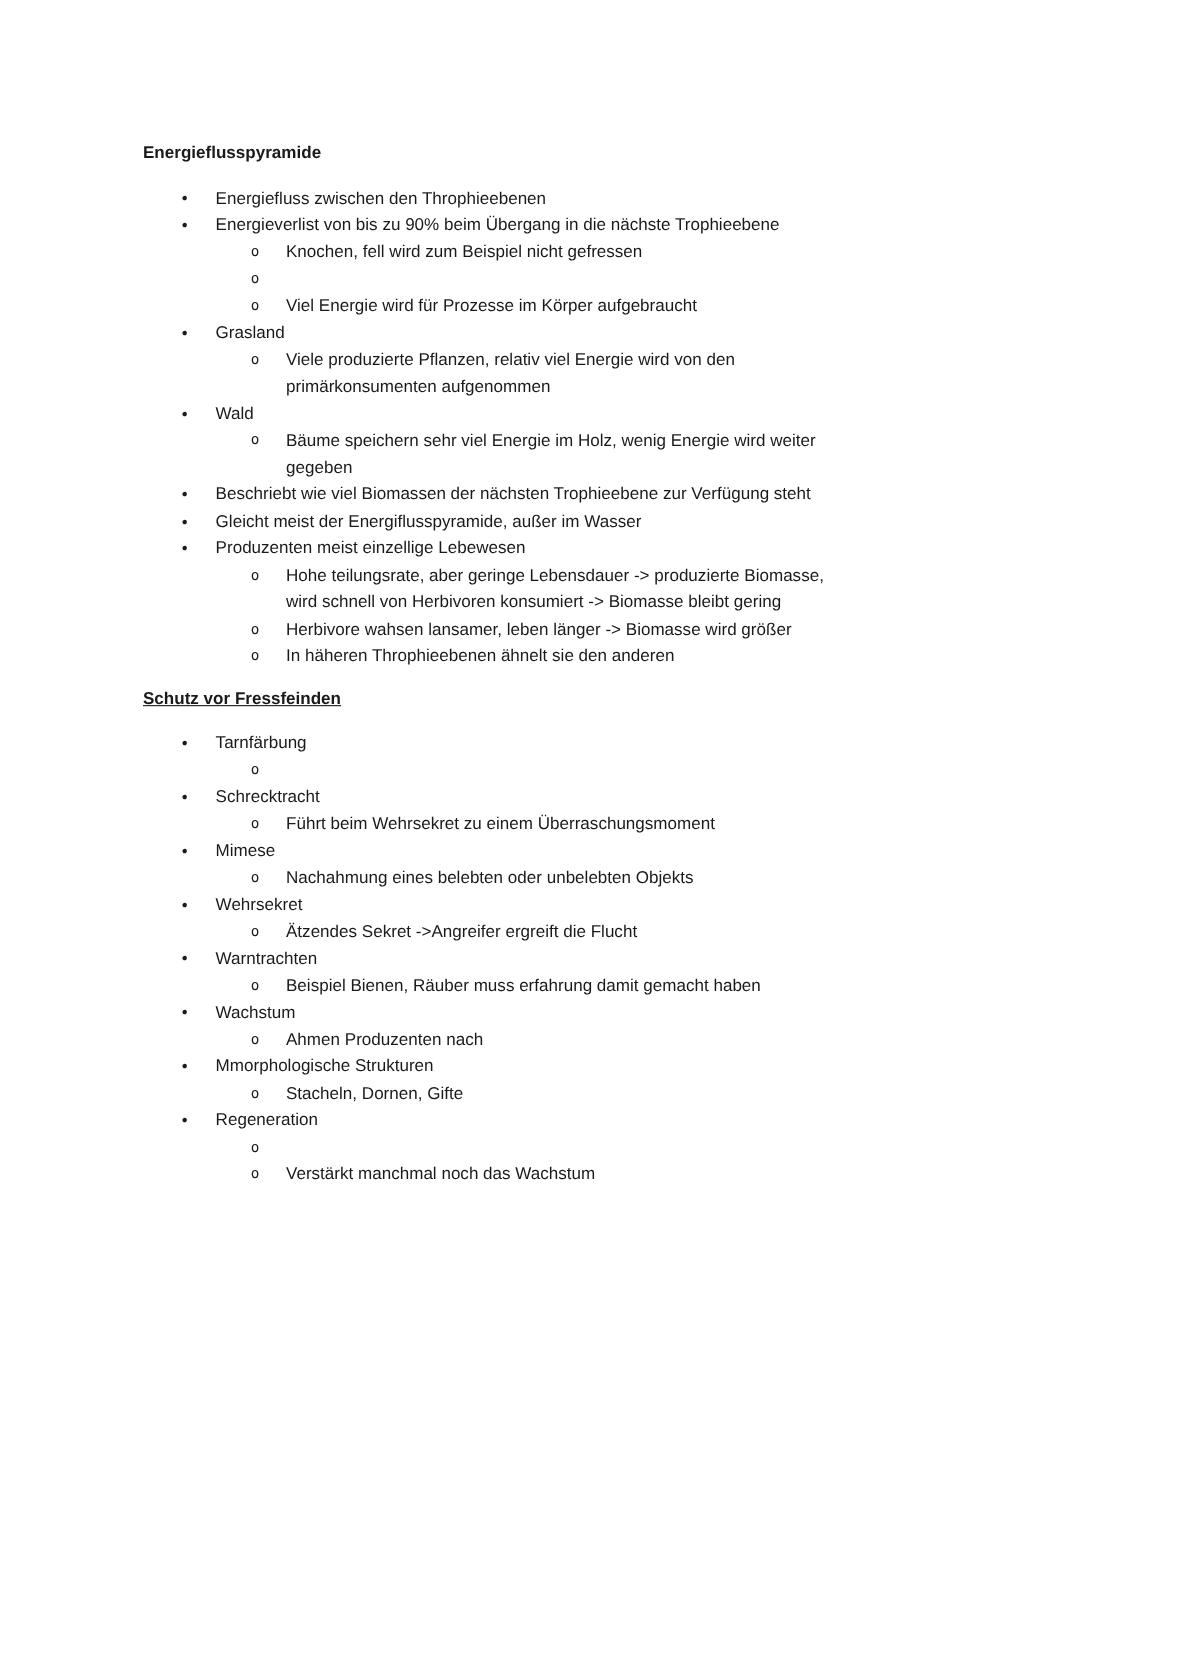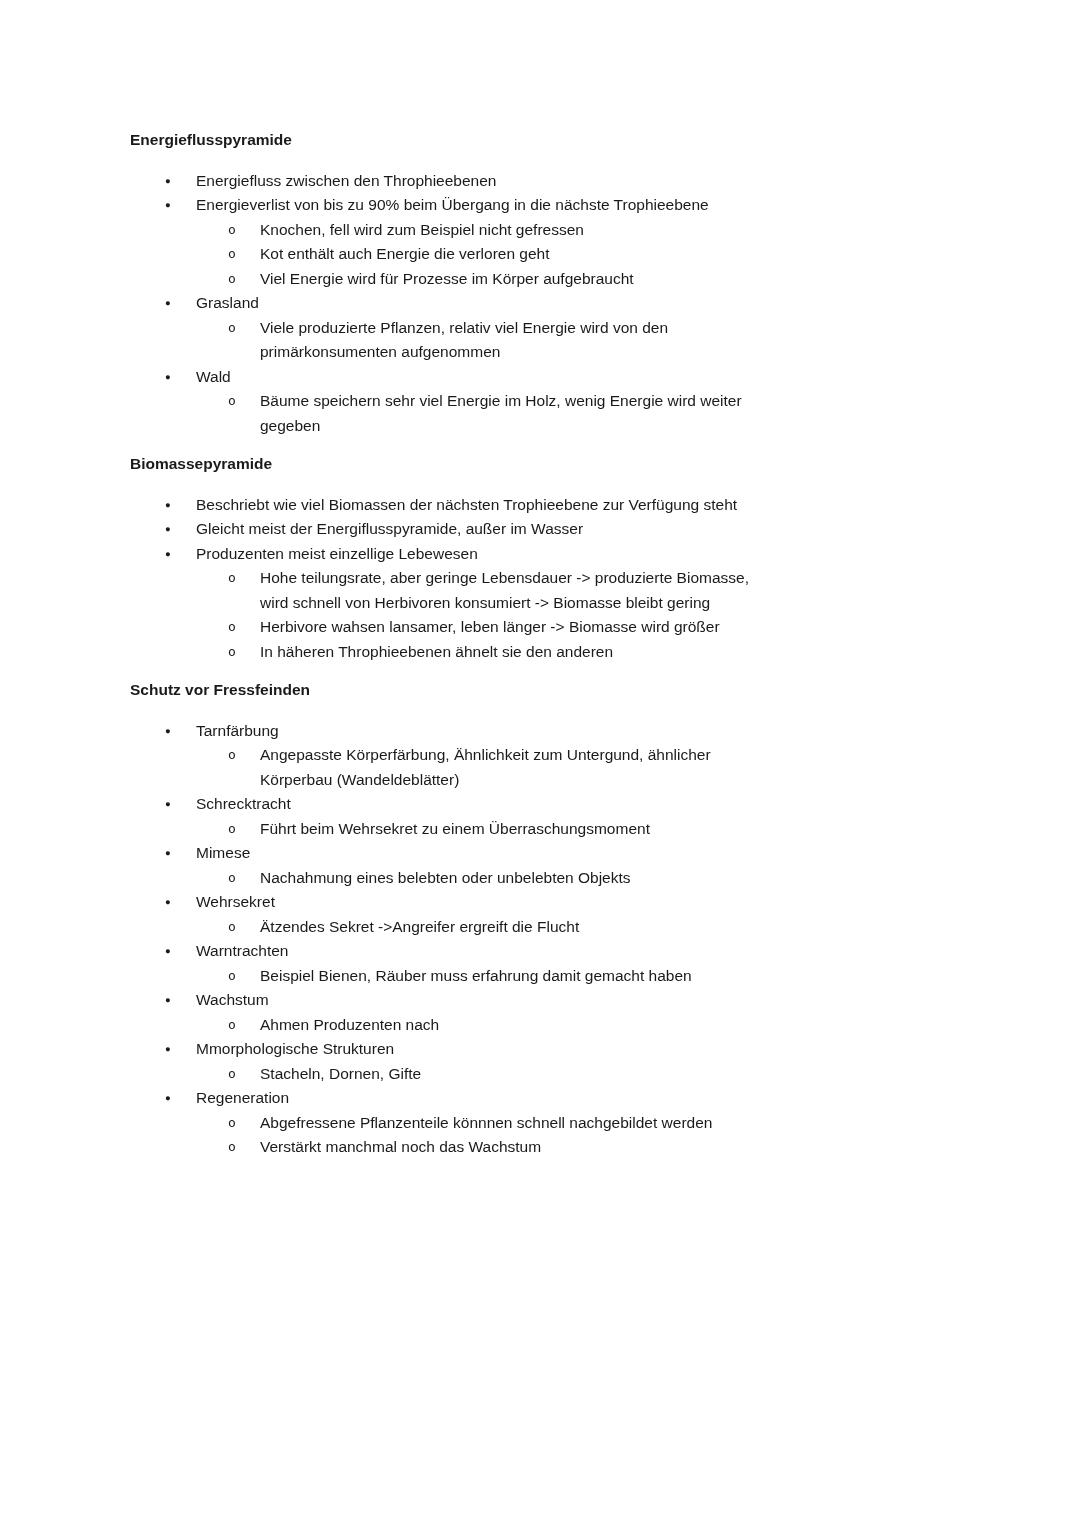--- a/index.html
+++ b/index.html
@@ -26,20 +26,21 @@
   .section-heading {
     font-size: 15.5px;
     line-height: 24.5px;
     font-weight: bold;
     margin: 14px 0 16px 0;
   }
   .section:first-child .section-heading {
     margin-top: 0;
   }
   .section-heading.underlined {
+    text-decoration: underline;
   }
   .li1 {
     display: flex;
     align-items: flex-start;
     padding-left: 35px;
   }
   .li2 {
     display: flex;
     align-items: flex-start;
     padding-left: 98px;
@@ -82,21 +83,20 @@
     <span class="t">Energieverlist von bis zu 90% beim Übergang in die nächste Trophieebene</span>
   </div>
 
   <div class="li2">
     <span class="b2">o</span>
     <span class="t">Knochen, fell wird zum Beispiel nicht gefressen</span>
   </div>
 
   <div class="li2">
     <span class="b2">o</span>
-    <span class="t">Kot enthält auch Energie die verloren geht</span>
   </div>
 
   <div class="li2">
     <span class="b2">o</span>
     <span class="t">Viel Energie wird für Prozesse im Körper aufgebraucht</span>
   </div>
 
   <div class="li1">
     <span class="b1">●</span>
     <span class="t">Grasland</span>
@@ -113,21 +113,20 @@
   </div>
 
   <div class="li2">
     <span class="b2">o</span>
     <span class="t">Bäume speichern sehr viel Energie im Holz, wenig Energie wird weiter gegeben</span>
   </div>
 </div>
   </section>
 
   <section class="section">
-    <h2 class="section-heading">Biomassepyramide</h2>
     <div class="items">
   <div class="li1">
     <span class="b1">●</span>
     <span class="t">Beschriebt wie viel Biomassen der nächsten Trophieebene zur Verfügung steht</span>
   </div>
 
   <div class="li1">
     <span class="b1">●</span>
     <span class="t">Gleicht meist der Energiflusspyramide, außer im Wasser</span>
   </div>
@@ -157,21 +156,20 @@
   <section class="section">
     <h2 class="section-heading underlined">Schutz vor Fressfeinden</h2>
     <div class="items">
   <div class="li1">
     <span class="b1">●</span>
     <span class="t">Tarnfärbung</span>
   </div>
 
   <div class="li2">
     <span class="b2">o</span>
-    <span class="t">Angepasste Körperfärbung, Ähnlichkeit zum Untergund, ähnlicher Körperbau (Wandeldeblätter)</span>
   </div>
 
   <div class="li1">
     <span class="b1">●</span>
     <span class="t">Schrecktracht</span>
   </div>
 
   <div class="li2">
     <span class="b2">o</span>
     <span class="t">Führt beim Wehrsekret zu einem Überraschungsmoment</span>
@@ -227,21 +225,20 @@
     <span class="t">Stacheln, Dornen, Gifte</span>
   </div>
 
   <div class="li1">
     <span class="b1">●</span>
     <span class="t">Regeneration</span>
   </div>
 
   <div class="li2">
     <span class="b2">o</span>
-    <span class="t">Abgefressene Pflanzenteile könnnen schnell nachgebildet werden</span>
   </div>
 
   <div class="li2">
     <span class="b2">o</span>
     <span class="t">Verstärkt manchmal noch das Wachstum</span>
   </div>
 </div>
   </section>
 </div>
 </div>

